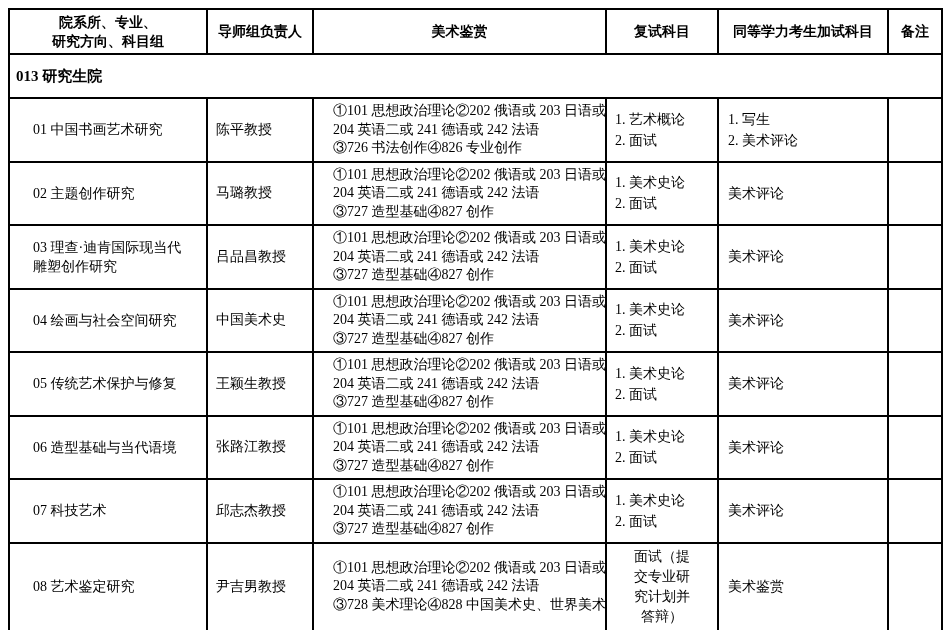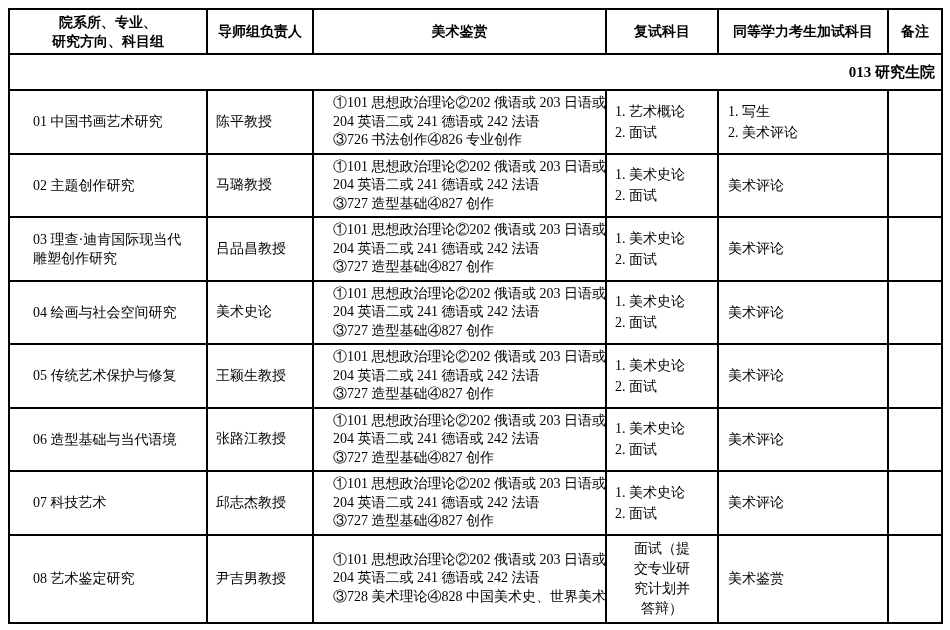--- a/index.html
+++ b/index.html
@@ -27,22 +27,22 @@
   th {
     font-weight: 700;
     text-align: center;
     height: 45px;
     line-height: 19px;
     padding: 2px;
   }
   tr.group-row td {
     font-weight: 700;
     font-size: 15px;
-    text-align: right;
-    height: 36px;
+    text-align: left;
+    height: 44px;
     padding: 3px 6px;
     margin-top: 44px;
   }
   tr.data-row { height: 63px; }
   td.c1 { text-align: left; line-height: 19px; padding: 4px 23px; }
   td.c2 { text-align: left; padding: 4px 8px; }
   td.c3 { padding: 3px 6px; }
   td.c3 .line { line-height: 18.5px; white-space: nowrap; margin-left: 13px; }
   td.c4 { padding: 3px 8px; line-height: 21px; border-radius: 28px; }
   td.c4.center { text-align: center; padding: 3px 26px; line-height: 20px; }
@@ -131,21 +131,21 @@
           <div class="line">2. 面试</div>
         </td>
         <td class="c5">
           <div class="line">美术评论</div>
         </td>
         <td class="c6"></td>
       </tr>
 
       <tr class="data-row">
         <td class="c1">04 绘画与社会空间研究</td>
-        <td class="c2">美术史论</td>
+        <td class="c2">中国美术史</td>
         <td class="c3">
           <div class="line">①101 思想政治理论②202 俄语或 203 日语或</div>
           <div class="line">204 英语二或 241 德语或 242 法语</div>
           <div class="line">③727 造型基础④827 创作</div>
         </td>
         <td class="c4">
           <div class="line">1. 美术史论</div>
           <div class="line">2. 面试</div>
         </td>
         <td class="c5">

